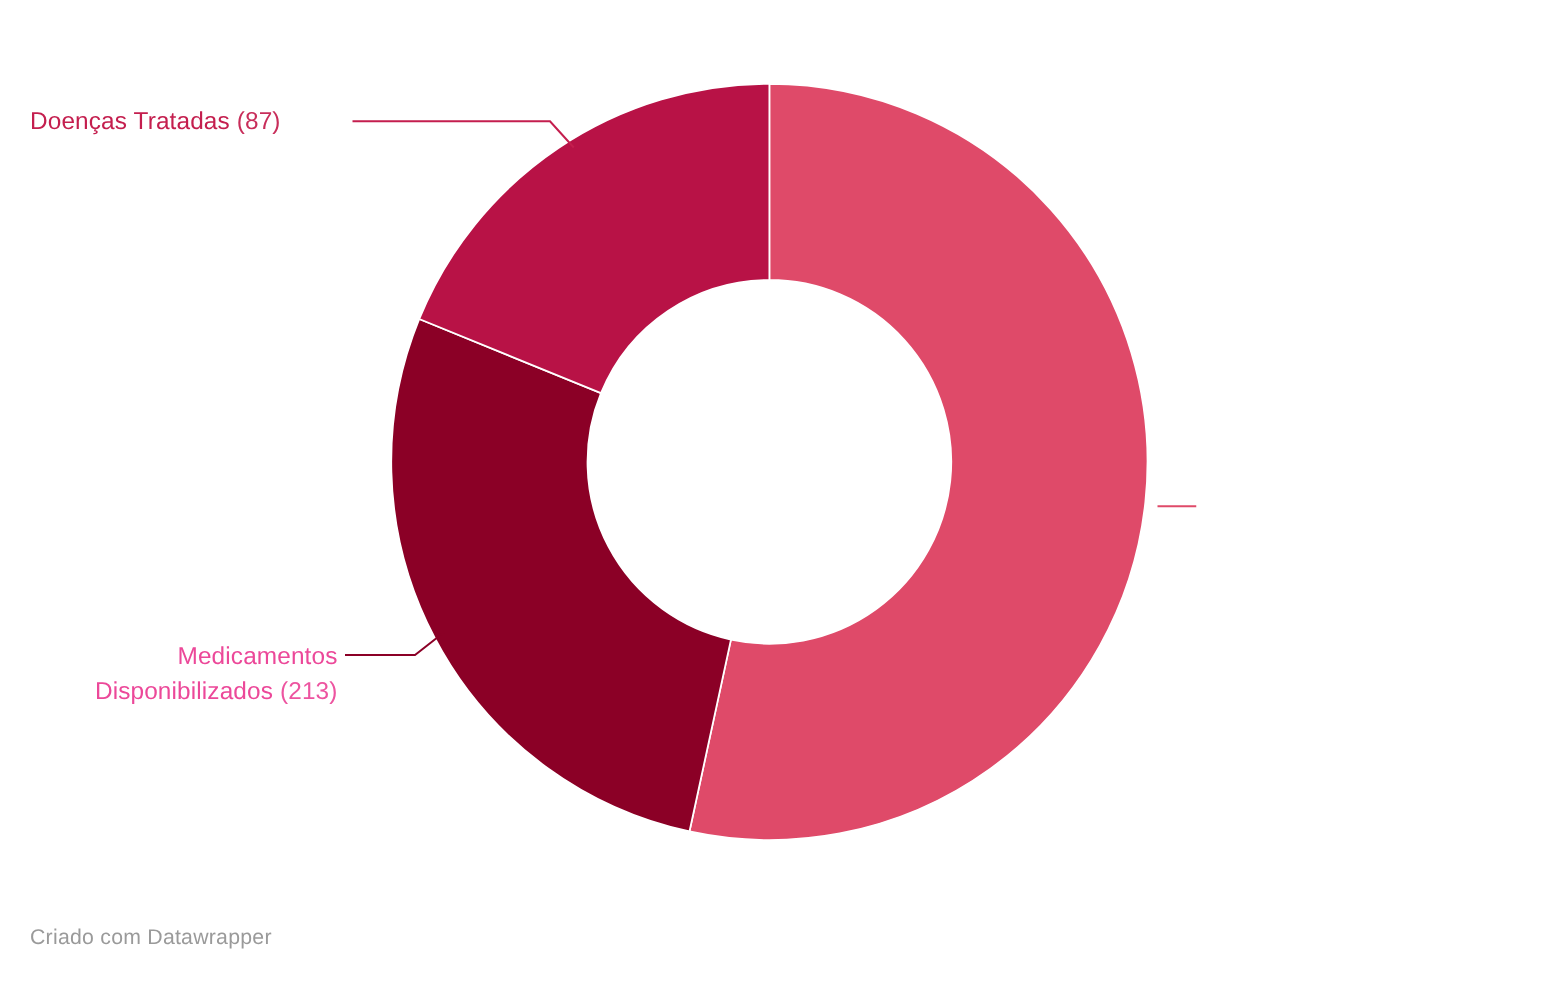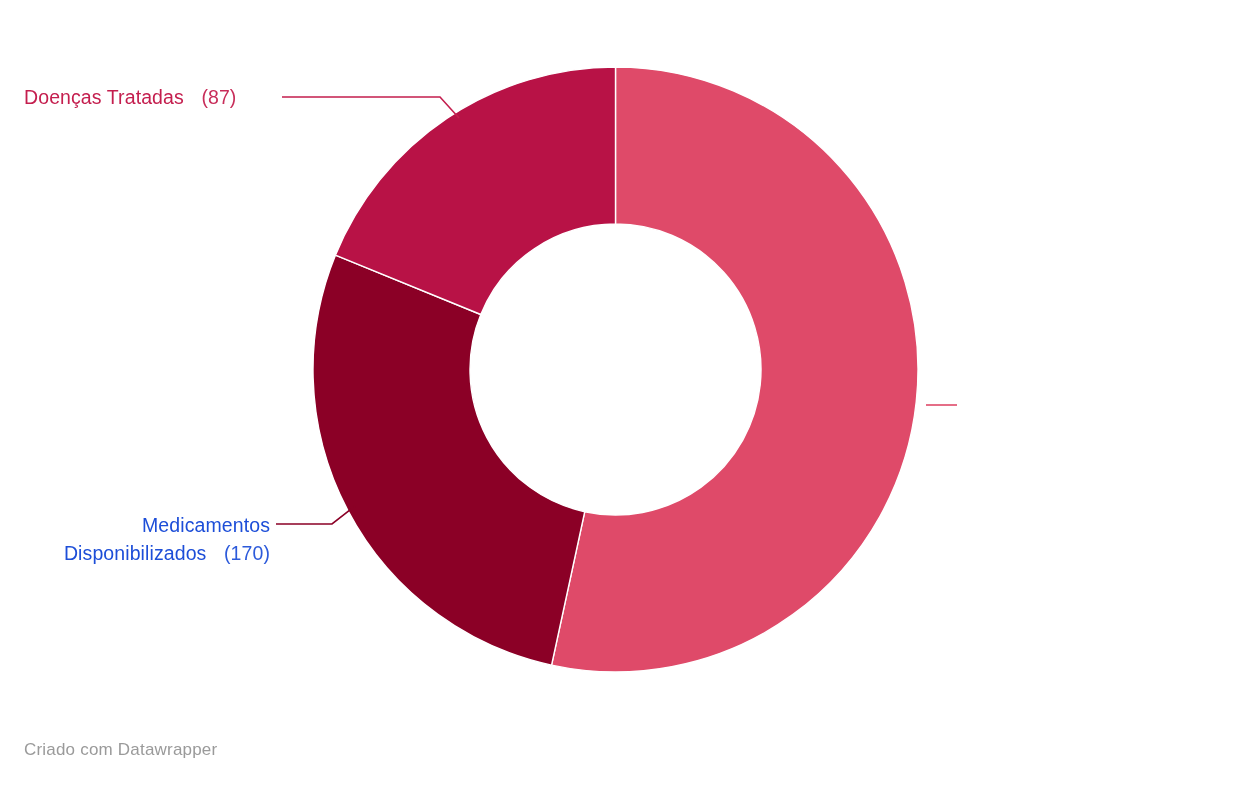--- a/index.html
+++ b/index.html
@@ -46,21 +46,20 @@
     line-height: 28px;
     letter-spacing: 0.1px;
     white-space: nowrap;
   }
   .slice-label .lbl-name {
     font-weight: 400;
   }
   .slice-label .lbl-value {
     font-weight: 400;
     opacity: 0.93;
-    margin-left: 12px;
   }
   #label-doencas {
     left: 24px;
     top: 83px;
     text-align: left;
   }
   #label-municipios {
     left: 968px;
     top: 392px;
     text-align: left;
@@ -101,21 +100,21 @@
       <path class="leader-line" d="M 926 405 L 957 405" stroke="#DF4A69"></path>
     </g>
   </svg>
 
   <div class="slice-label" id="label-doencas" style="color: rgb(196, 30, 78);">
     <span class="lbl-name">Doenças Tratadas</span>
     <span class="lbl-value">(87)</span>
   </div>
 
 
-  <div class="slice-label" id="label-medicamentos" style="color: #1d4ed8;">
+  <div class="slice-label" id="label-medicamentos" style="color: #ec4899;">
     <span class="lbl-name">Medicamentos</span><br>
     <span class="lbl-name">Disponibilizados</span>
-    <span class="lbl-value">(170)</span>
+    <span class="lbl-value">(213)</span>
   </div>
 
   <div id="footer-credit" style="color: rgb(154, 154, 154);">Criado com Datawrapper</div>
 
 </div>
 
 </body></html>

